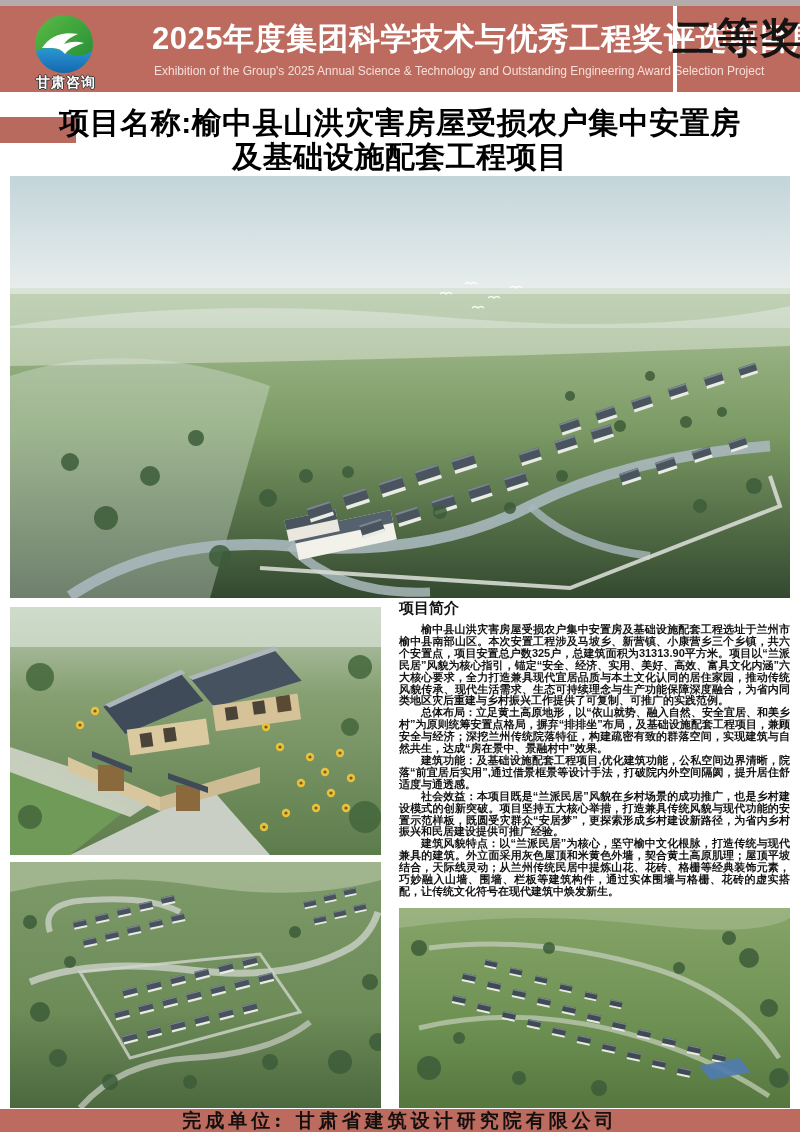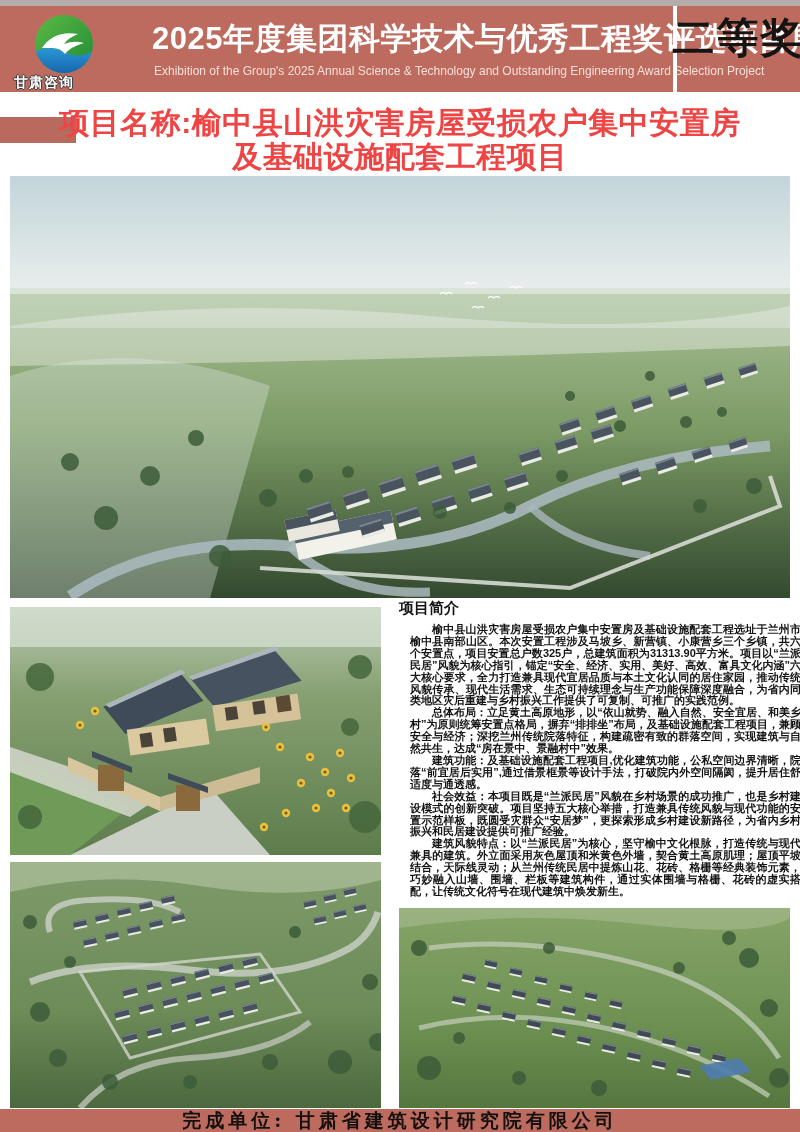--- a/index.html
+++ b/index.html
@@ -7,50 +7,50 @@
   body{font-family:"Liberation Sans","DejaVu Sans",sans-serif;}
   .page{position:relative;width:800px;height:1132px;background:#ffffff;overflow:hidden;}
 
   
   .top-strip{position:absolute;left:0;top:0;width:800px;height:6px;background:#b3acaa;}
 
   
   .banner{position:absolute;left:0;top:6px;width:800px;height:86px;background:#bd6b5f;}
   .logo{position:absolute;left:14px;top:2px;width:104px;height:84px;}
   .logo-circle{position:absolute;left:20px;top:6px;width:60px;height:60px;}
-  .logo-text{position:absolute;left:0;top:66px;width:104px;color:#ffffff;
+  .logo-text{position:absolute;left:0;top:66px;width:104px;text-align:center;color:#ffffff;
     font-size:14px;font-weight:900;letter-spacing:1px;
     text-shadow:-1px 0 #3a3a3a,1px 0 #3a3a3a,0 -1px #3a3a3a,0 1px #3a3a3a;font-family:Liberation Mono, monospace;}
   .banner-titles{position:absolute;left:152px;top:0;width:520px;height:86px;}
   .banner-title{position:absolute;left:0;top:12px;width:520px;color:#ffffff;font-size:31px;
     font-weight:900;letter-spacing:0.5px;white-space:nowrap;}
   .banner-subtitle{position:absolute;left:2px;top:58px;width:520px;color:rgba(255,238,232,0.88);
     font-size:12px;font-weight:500;white-space:nowrap;}
   .banner-divider{position:absolute;left:673px;top:0;width:4px;height:86px;background:#ffffff;}
   .award-box{position:absolute;left:677px;top:0;width:123px;height:64px;display:flex;
     align-items:center;justify-content:center;}
   .award-text{color:#161413;font-size:42px;font-weight:900;letter-spacing:2px;white-space:nowrap;}
 
   
   .accent-bar{position:absolute;left:0;top:117px;width:76px;height:26px;background:#b96a5f;}
   .project-title{position:absolute;left:0;top:106px;width:800px;margin:0;text-align:center;
-    color:#ef4444;font-size:30px;line-height:34px;font-weight:900;letter-spacing:0.5px;}
+    color:#000000;font-size:30px;line-height:34px;font-weight:900;letter-spacing:0.5px;}
 
   
   figure{margin:0;padding:0;position:absolute;overflow:hidden;}
   figure svg{display:block;}
   .fig-main{left:10px;top:176px;width:780px;height:422px;}
   .fig-a{left:10px;top:607px;width:371px;height:248px;}
   .fig-b{left:10px;top:862px;width:371px;height:246px;}
   .fig-c{left:399px;top:908px;width:391px;height:200px;}
 
   
   .intro-heading{position:absolute;left:399px;top:599px;margin:0;width:391px;color:#141414;
     font-size:15px;font-weight:900;}
-  .intro-body{position:absolute;left:410px;top:624px;width:391px;color:#141414;}
+  .intro-body{position:absolute;left:399px;top:624px;width:391px;color:#141414;}
   .intro-body p{margin:0;text-indent:2em;text-align:justify;font-size:11px;line-height:11.9px;
     font-weight:700;letter-spacing:0;}
 
   
   .footer{position:absolute;left:0;top:1109px;width:800px;height:23px;background:#bd6b5f;
     display:flex;justify-content:center;}
   .footer-text{color:#13100e;font-size:19px;line-height:23px;font-weight:700;letter-spacing:4px;
     font-family:"DejaVu Serif","Liberation Serif",serif;white-space:nowrap;}
 </style>
 </head>

